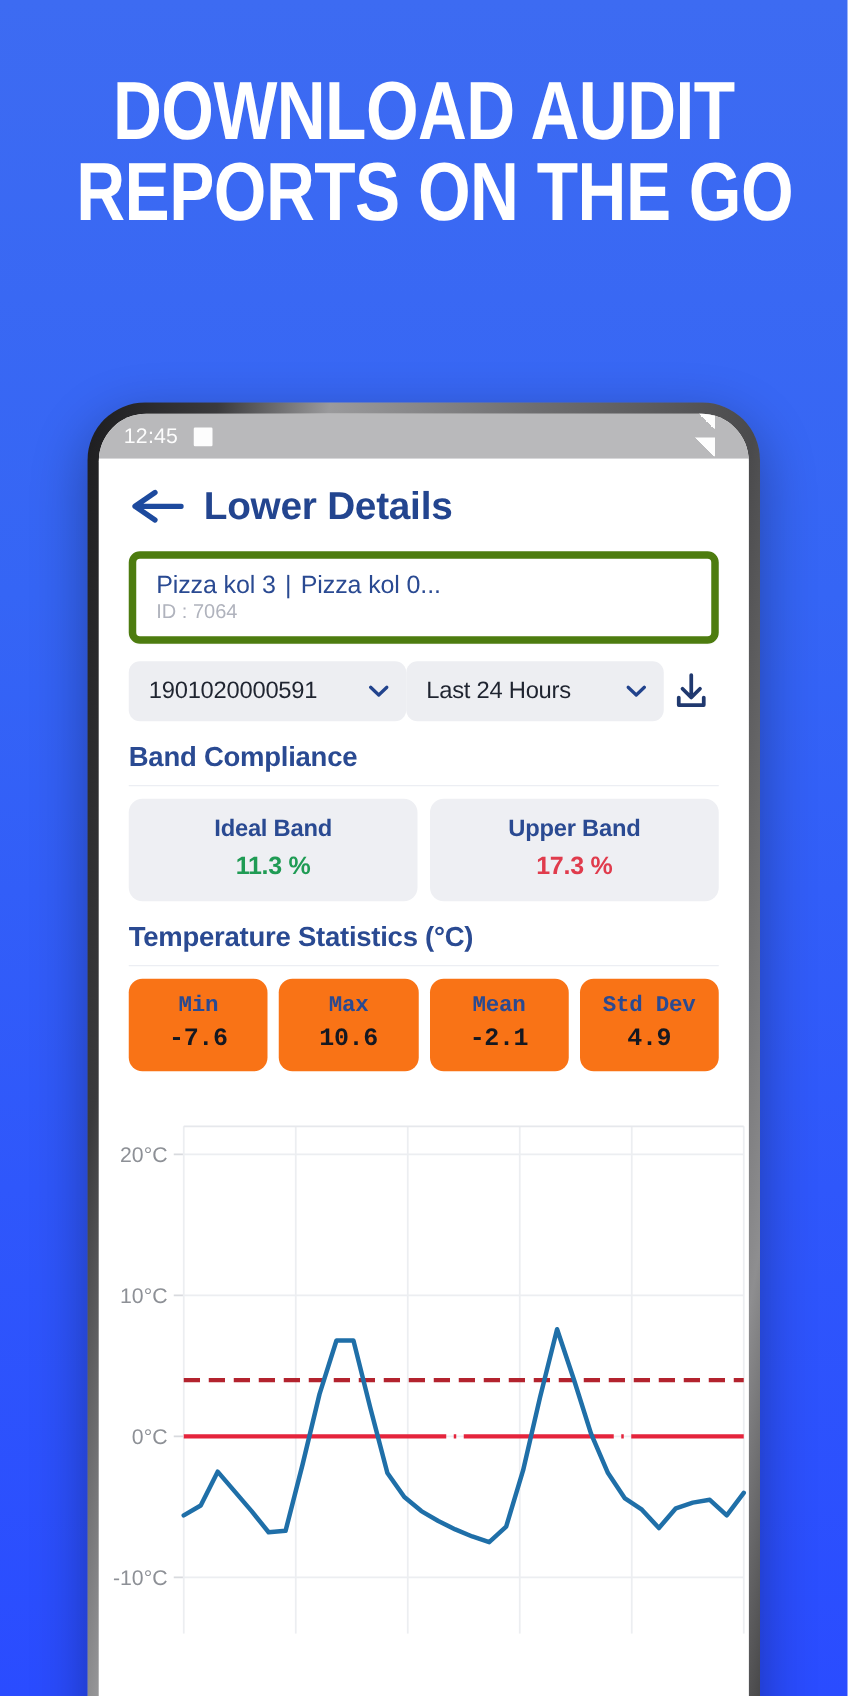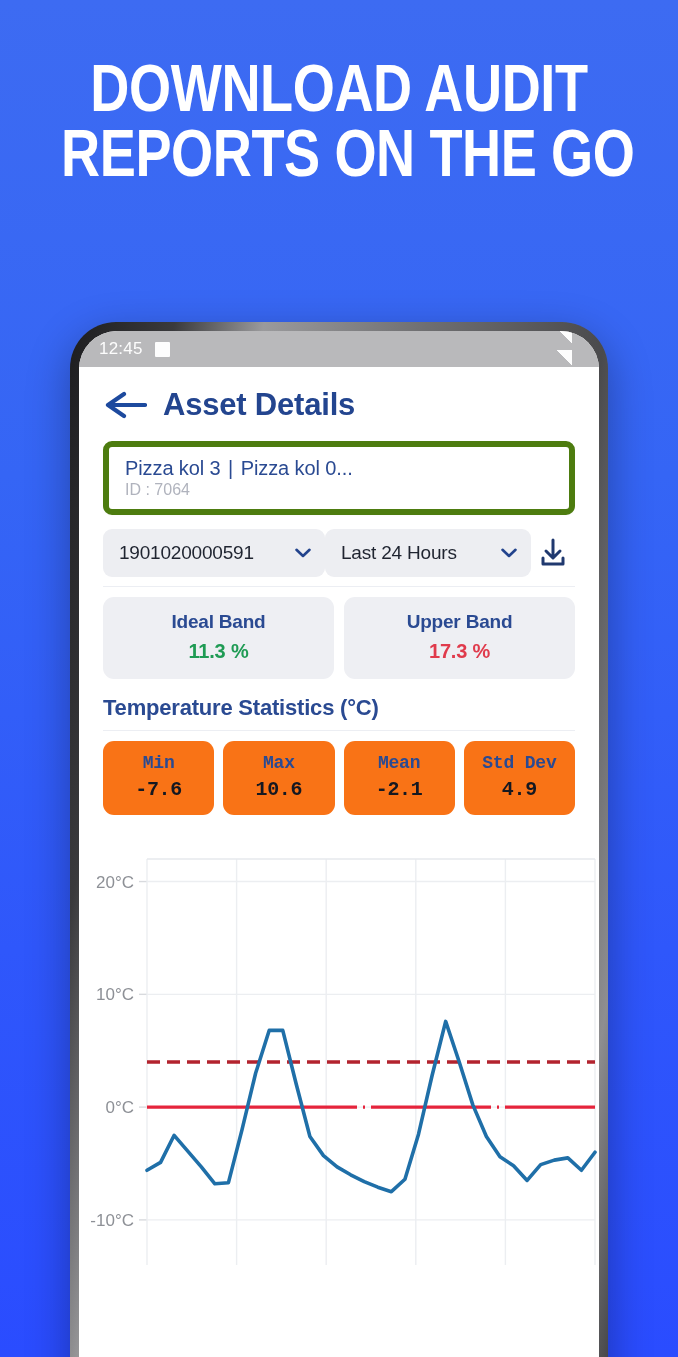--- a/index.html
+++ b/index.html
@@ -160,21 +160,21 @@
   </div>
 
   <div class="app">
 
     <div class="appbar">
       <span class="back-arrow">
         <svg width="42" height="30" viewBox="0 0 42 30">
           <path d="M3 15 L19 4 M3 15 L19 26 M3 15 L40 15" stroke="#1d4a9e" stroke-width="4.2" fill="none" stroke-linecap="round" stroke-linejoin="round"></path>
         </svg>
       </span>
-      <span class="page-title">Asset Details</span>
+      <span class="page-title">Lower Details</span>
     </div>
 
     <div class="asset-card">
       <div class="asset-name">
         <span>Pizza kol 3</span>
         <span class="divider">|</span>
         <span>Pizza kol 0...</span>
       </div>
       <div class="asset-id">ID : 7064</div>
     </div>
@@ -193,20 +193,21 @@
         </svg>
       </div>
       <div class="dl-btn">
         <svg width="34" height="34" viewBox="0 0 34 34">
           <path d="M17 4 L17 21 M10 15 L17 22 L24 15" stroke="#20396f" stroke-width="3" fill="none" stroke-linecap="round" stroke-linejoin="round"></path>
           <path d="M7 22 L7 28 L27 28 L27 22" stroke="#20396f" stroke-width="3" fill="none" stroke-linecap="round" stroke-linejoin="round"></path>
         </svg>
       </div>
     </div>
 
+    <div class="section-title">Band Compliance</div>
     <div class="rule"></div>
     <div class="cards3">
       <div class="bandcard">
         <div class="band-label">Ideal Band</div>
         <div class="band-val" style="color:#1f9b54">11.3 %</div>
       </div>
       <div class="bandcard">
         <div class="band-label">Upper Band</div>
         <div class="band-val" style="color:#e03b4c">17.3 %</div>
       </div>

